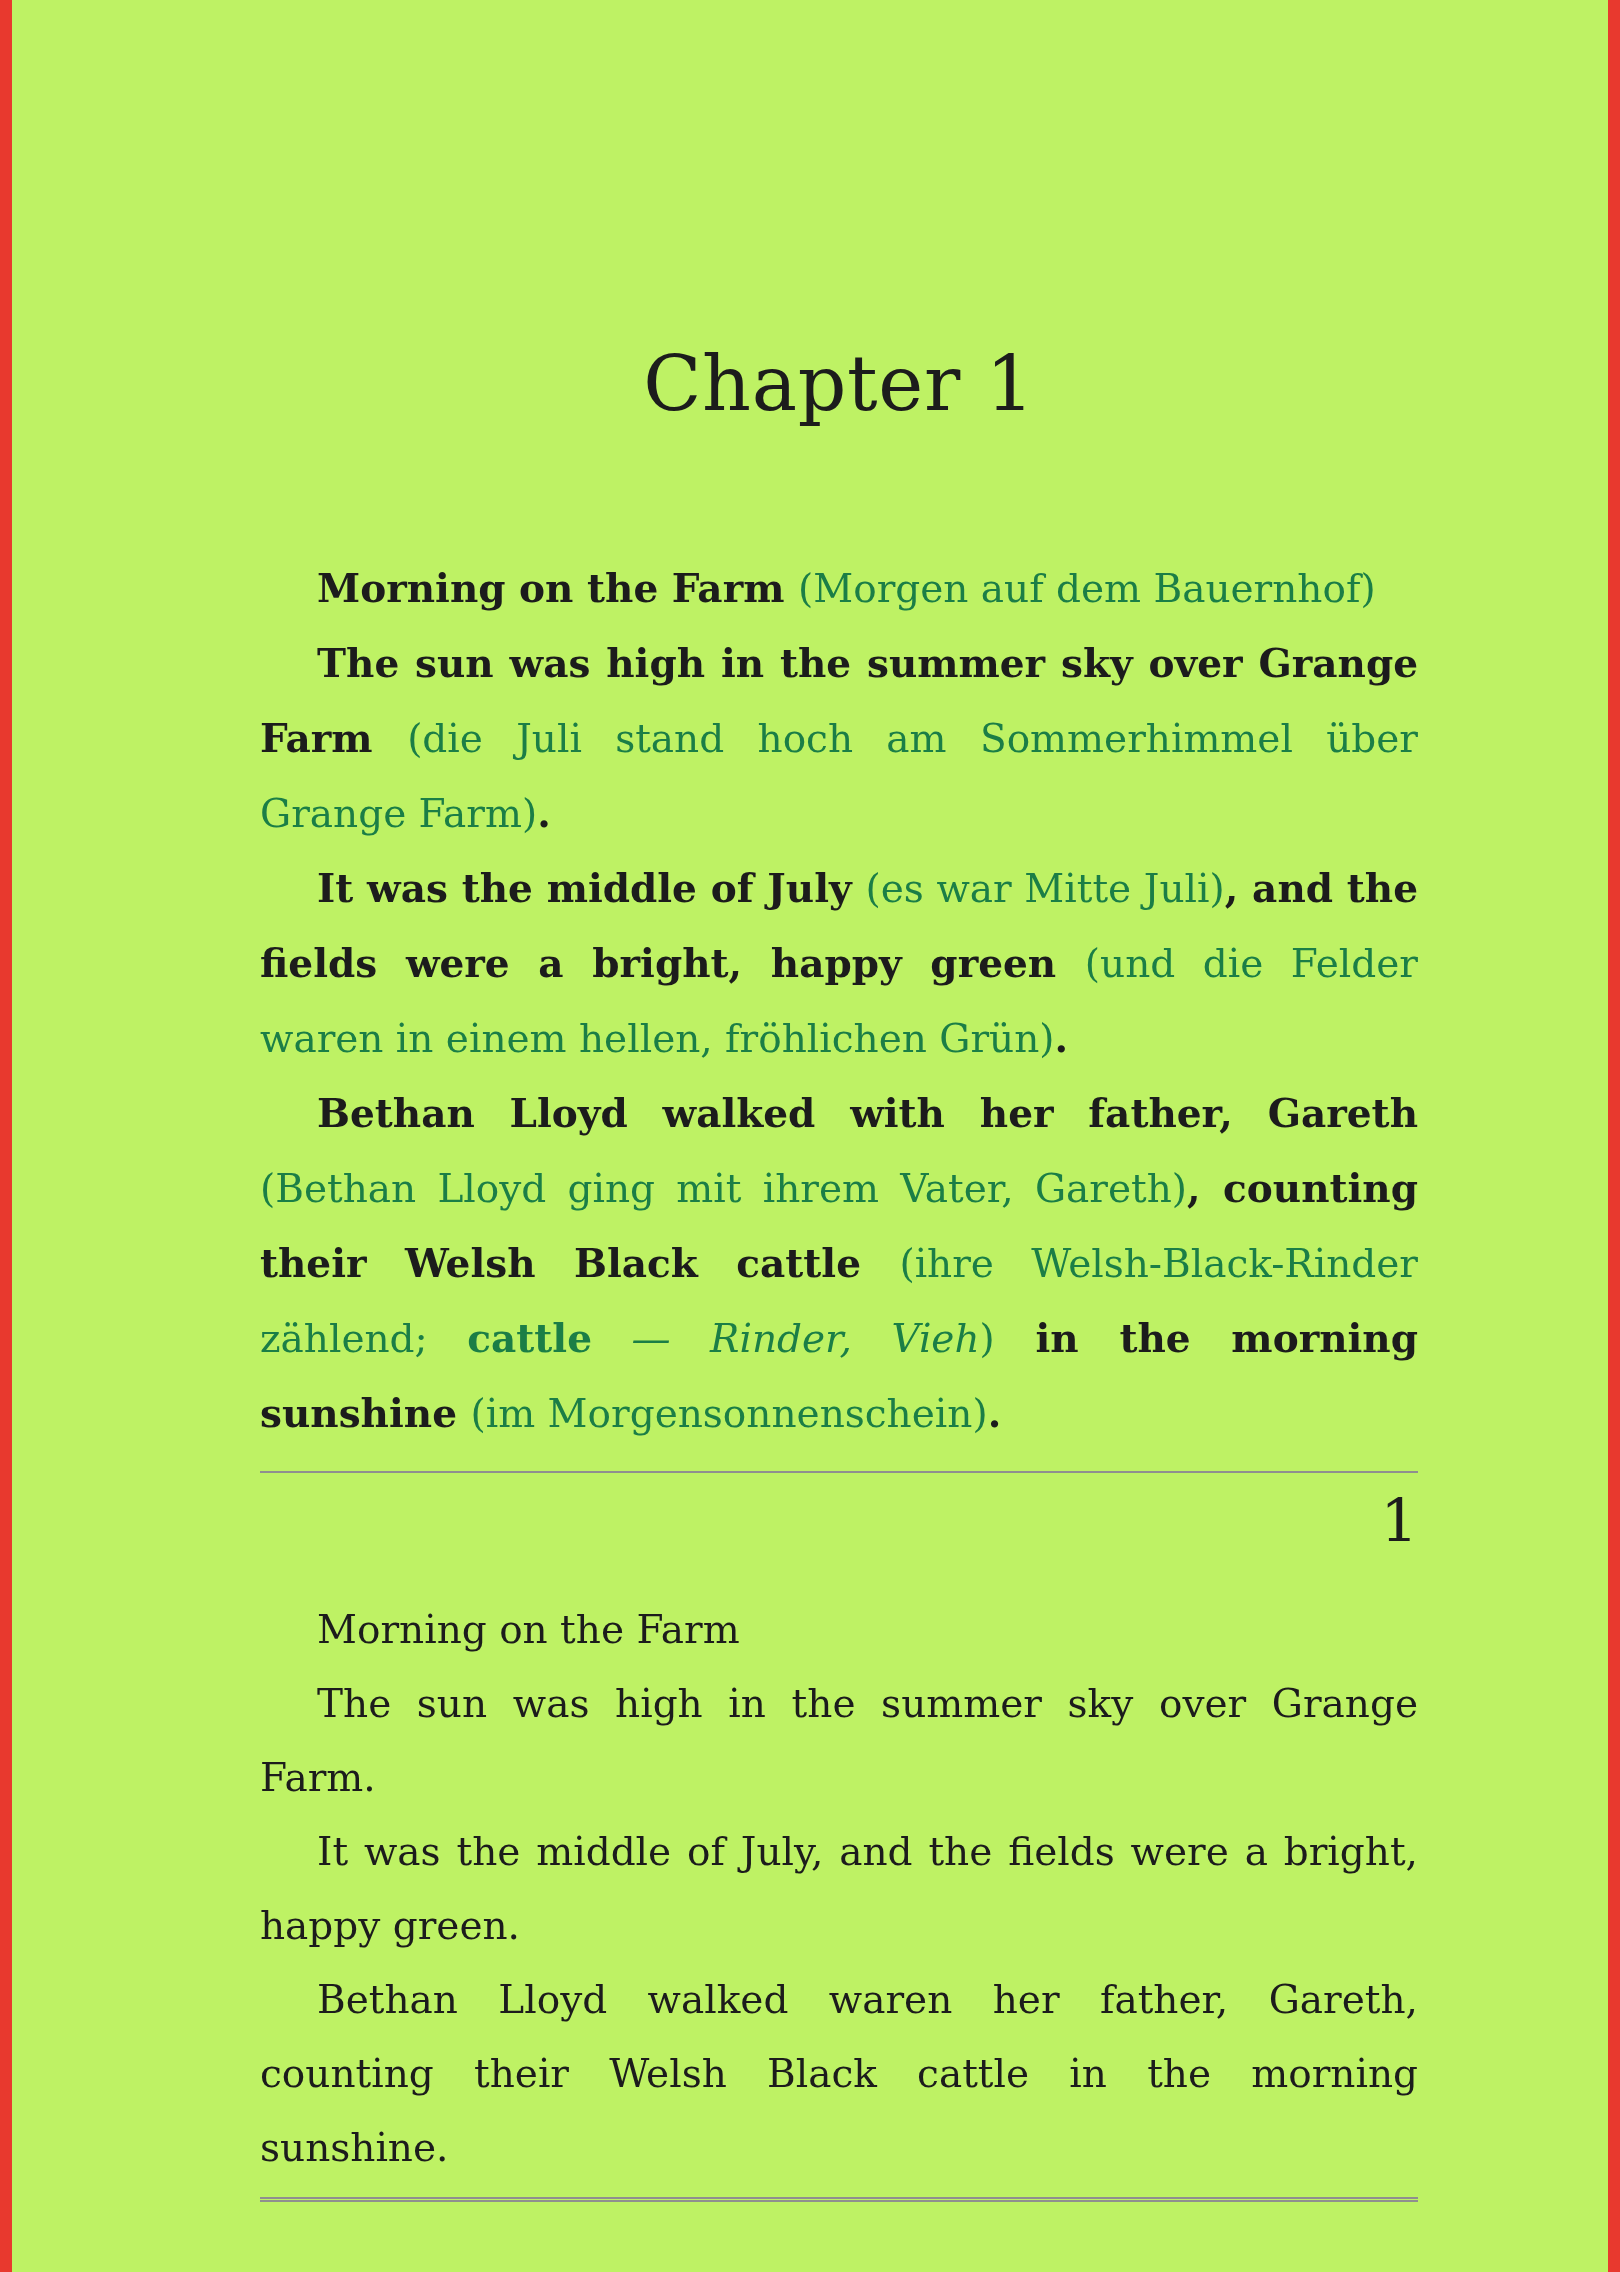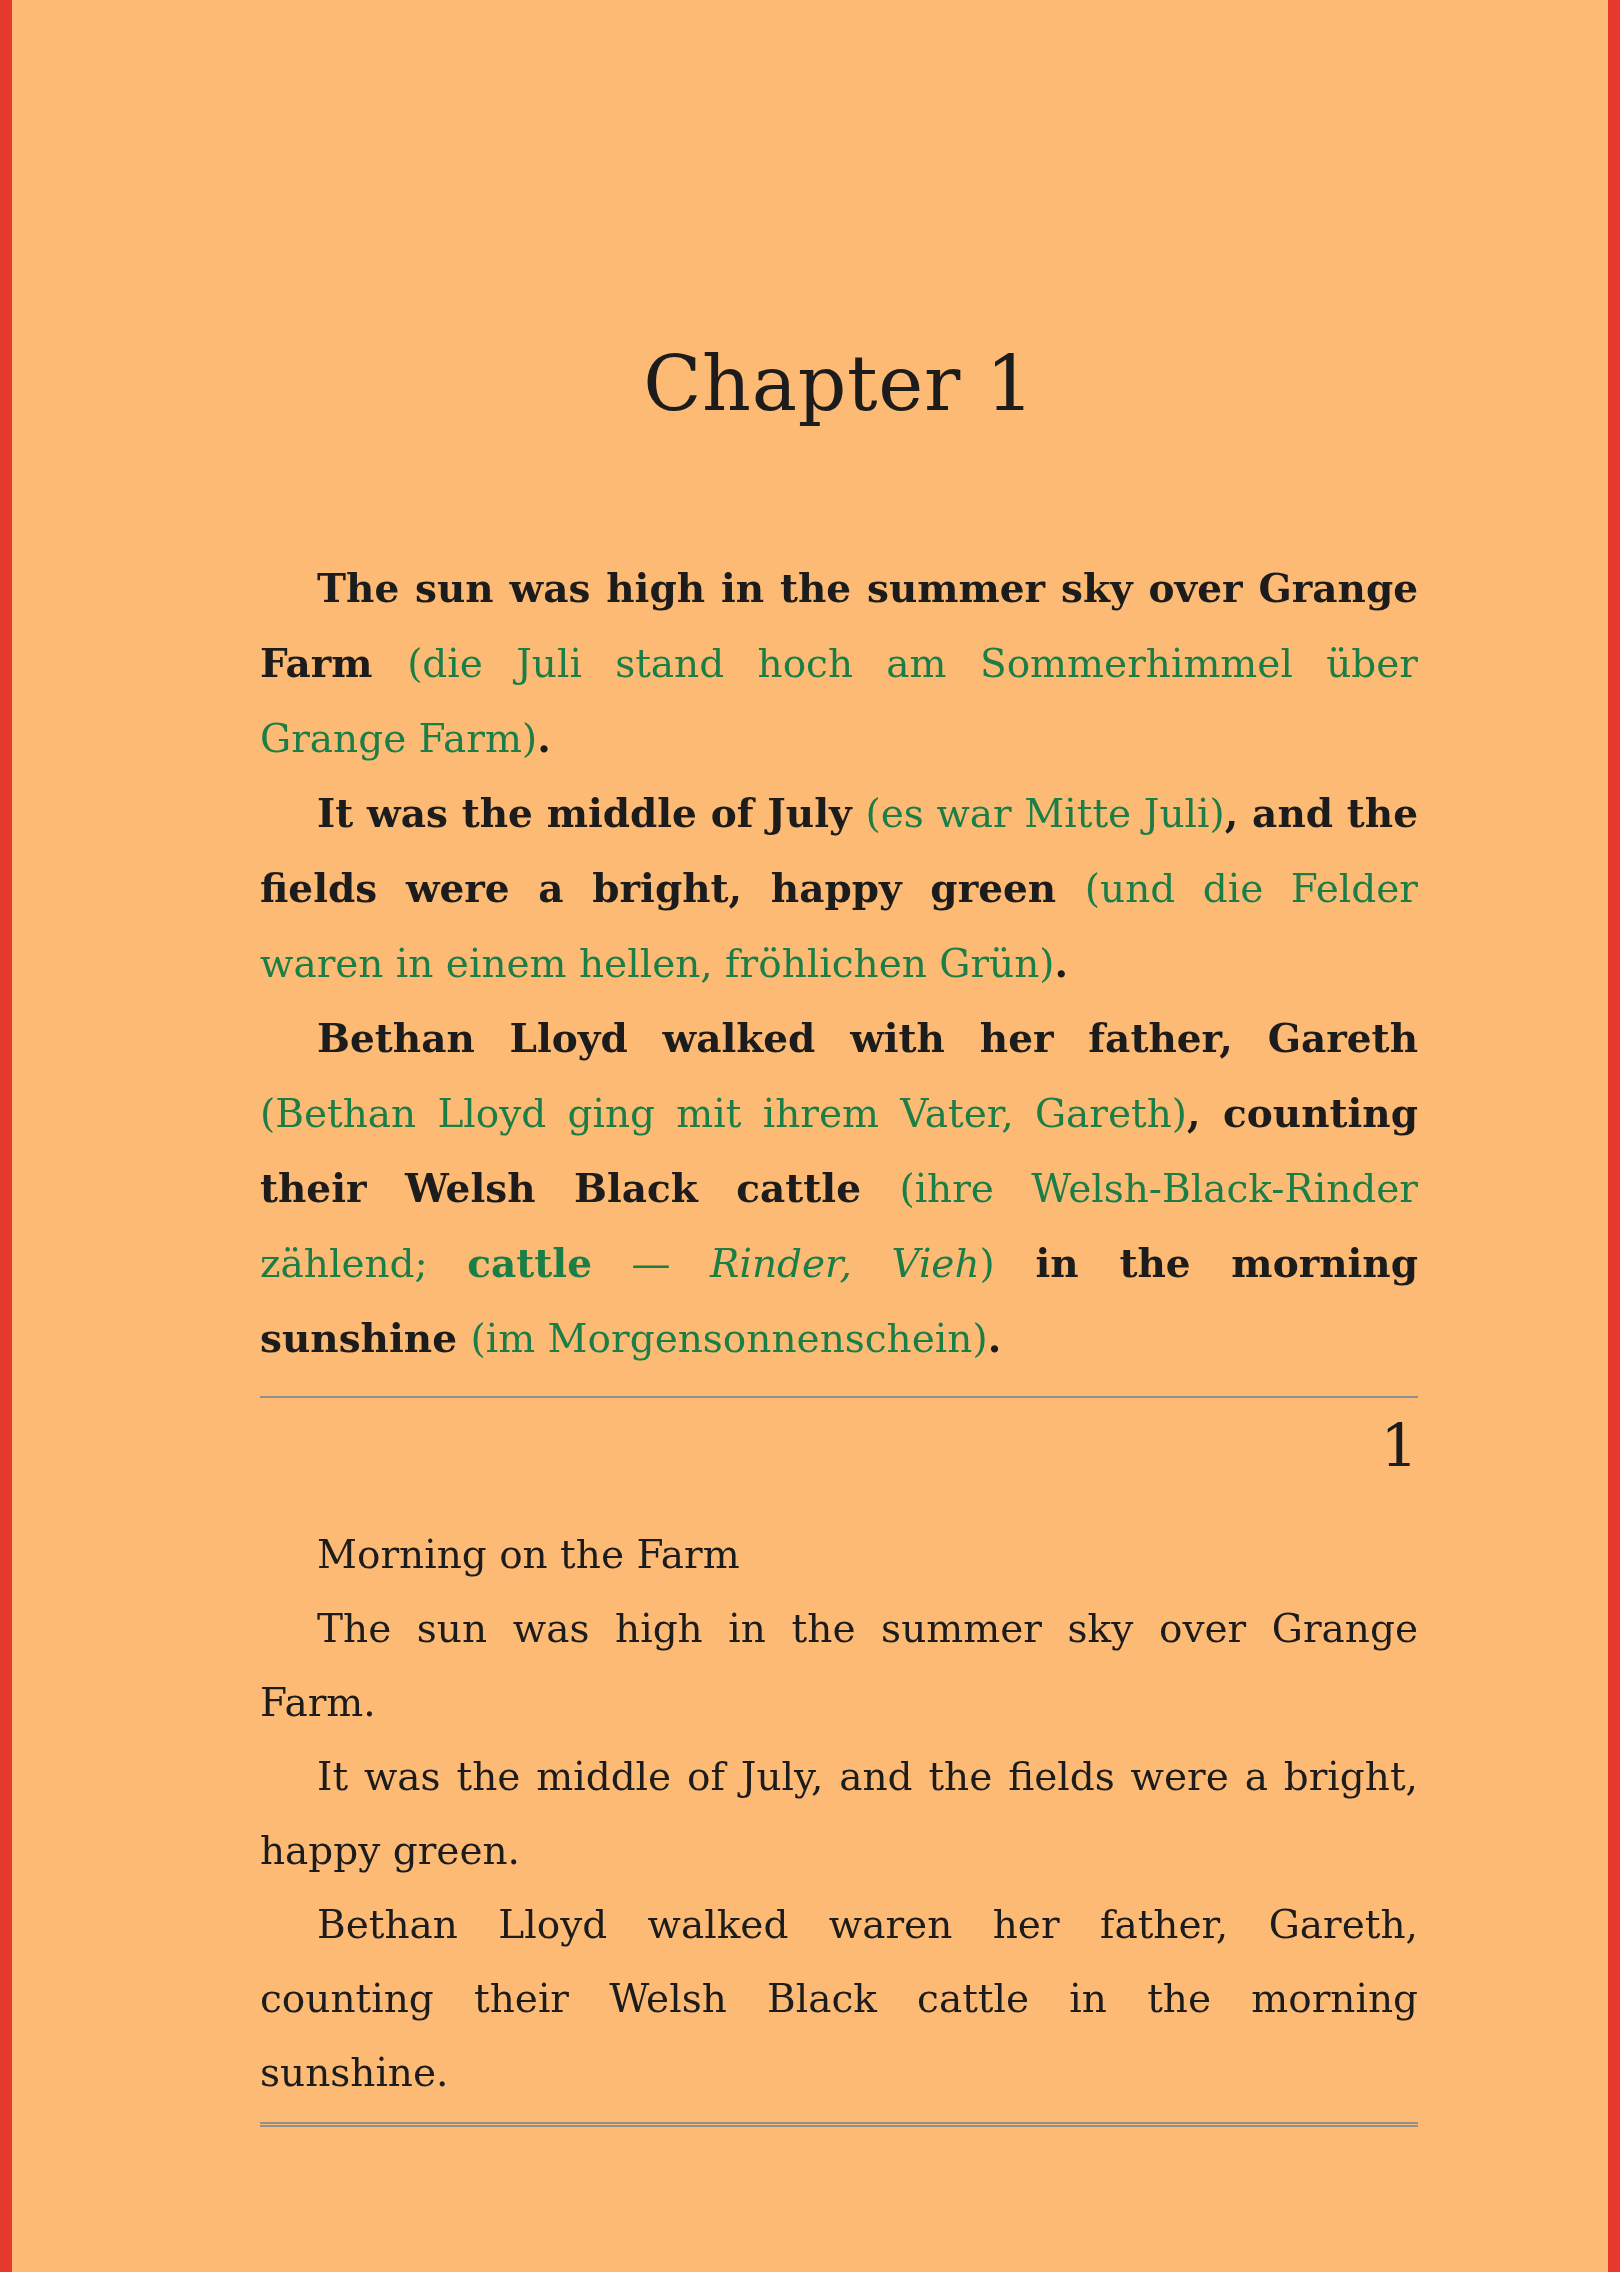--- a/index.html
+++ b/index.html
@@ -7,21 +7,21 @@
   body {
     width: 1620px;
     height: 2273px;
     font-family: "DejaVu Serif", "Liberation Serif", serif;
     color: var(--text-color, #1c1c1c);
   }
   .page {
     position: relative;
     width: 1620px;
     height: 2273px;
-    background: #fdba74;
+    background: #bef264;
     overflow: hidden;
   }
   .red-bar {
     position: absolute;
     top: 0;
     bottom: 0;
     width: 12px;
     background: var(--accent-red, #e8392e);
   }
   .red-bar.left { left: 0; }
@@ -74,20 +74,21 @@
 <body>
 
 <div class="page">
   <div class="red-bar left"></div>
   <div class="red-bar right"></div>
 
   <div class="content">
     <h1 class="chapter-title">Chapter 1</h1>
 
     <div class="interlinear">
+        <p class="para"><span class="seg-bold">Morning on the Farm </span><span class="seg-green">(Morgen auf dem Bauernhof)</span></p>
         <p class="para"><span class="seg-bold">The sun was high in the summer sky over Grange Farm </span><span class="seg-green">(die Juli stand hoch am Sommerhimmel über Grange Farm)</span><span class="seg-bold">.</span></p>
         <p class="para"><span class="seg-bold">It was the middle of July </span><span class="seg-green">(es war Mitte Juli)</span><span class="seg-bold">, and the fields were a bright, happy green </span><span class="seg-green">(und die Felder waren in einem hellen, fröhlichen Grün)</span><span class="seg-bold">.</span></p>
         <p class="para"><span class="seg-bold">Bethan Lloyd walked with her father, Gareth </span><span class="seg-green">(Bethan Lloyd ging mit ihrem Vater, Gareth)</span><span class="seg-bold">, counting their Welsh Black cattle </span><span class="seg-green">(ihre Welsh-Black-Rinder zählend; </span><span class="seg-green-bold-italic">cattle</span><span class="seg-green-italic"> — Rinder, Vieh</span><span class="seg-green">)</span><span class="seg-bold"> in the morning sunshine </span><span class="seg-green">(im Morgensonnenschein)</span><span class="seg-bold">.</span></p>
       </div>
 
     <hr class="rule-single">
 
     <div class="section-number">1</div>
 
     <div class="plain">

